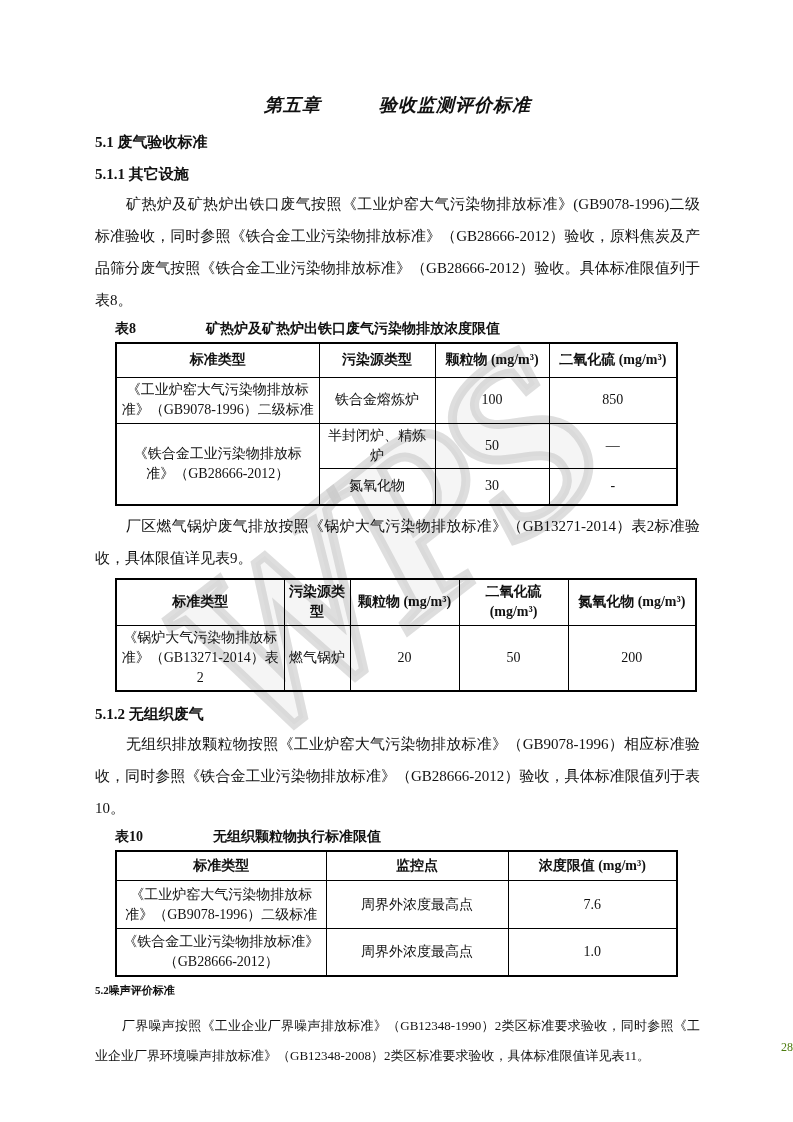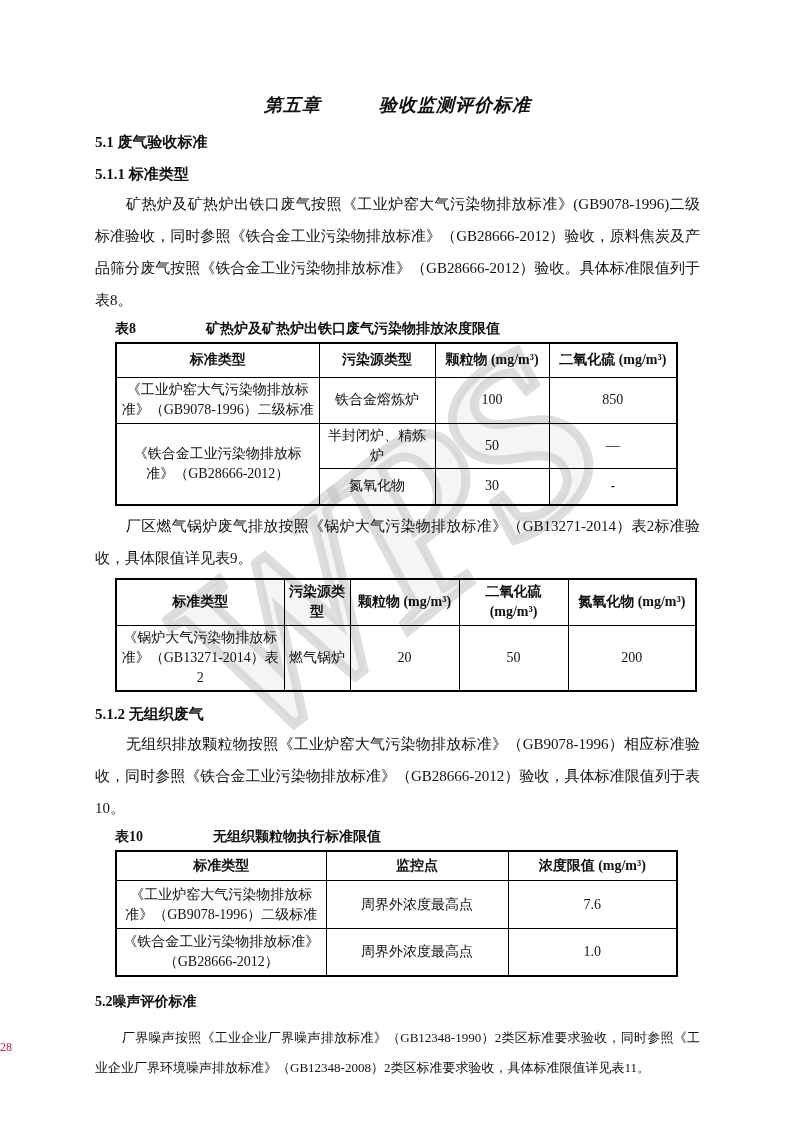--- a/index.html
+++ b/index.html
@@ -69,22 +69,22 @@
     text-indent: 31px;
   }
   p.body-small {
     margin-top: 12px;
     font-size: 13px;
     line-height: 30px;
     text-align: justify;
     text-indent: 27px;
   }
   h2.sec-small {
-    margin-top: 16px;
-    font-size: 14px;
+    margin-top: 4px;
+    font-size: 11px;
     line-height: 18px;
     font-weight: bold;
   }
   
   .tcap {
     margin-top: 4px;
     margin-left: 20px;
     width: 561px;
     display: flex;
     justify-content: flex-start;
@@ -125,42 +125,42 @@
   
   .t10 .c0 { width: 210px; } .t10 .c1 { width: 182px; } .t10 .c2 { width: 169px; }
   .t10 tr.hdr { height: 30px; }
   .t10 tr.r0  { height: 48px; }
   .t10 tr.r1  { height: 47px; }
   
   .pageno {
     position: absolute;
     left: 0; right: 0;
     top: 1040px;
-    text-align: left;
+    text-align: right;
     font-size: 12px;
-    color: #be185d;
+    color: #4d7c0f;
     z-index: 1;
   }
 </style>
 </head>
 <body>
 
 <div class="page">
 
   <div class="watermark">WPS</div>
 
   <div class="content">
 
     <h1 class="chapter">
       <span>第五章</span><span class="chapter-gap"></span><span>验收监测评价标准</span>
     </h1>
 
     <h2 class="sec">5.1 废气验收标准</h2>
 
-    <h3 class="subsec">5.1.1 标准类型</h3>
+    <h3 class="subsec">5.1.1 其它设施</h3>
 
     <p class="body">矿热炉及矿热炉出铁口废气按照《工业炉窑大气污染物排放标准》(GB9078-1996)二级标准验收，同时参照《铁合金工业污染物排放标准》（GB28666-2012）验收，原料焦炭及产品筛分废气按照《铁合金工业污染物排放标准》（GB28666-2012）验收。具体标准限值列于表8。</p>
 
     <div class="tcap">
       <span>表8</span>
       <span>矿热炉及矿热炉出铁口废气污染物排放浓度限值</span>
     </div>
 
     <table class="std t8">
       <tbody>

